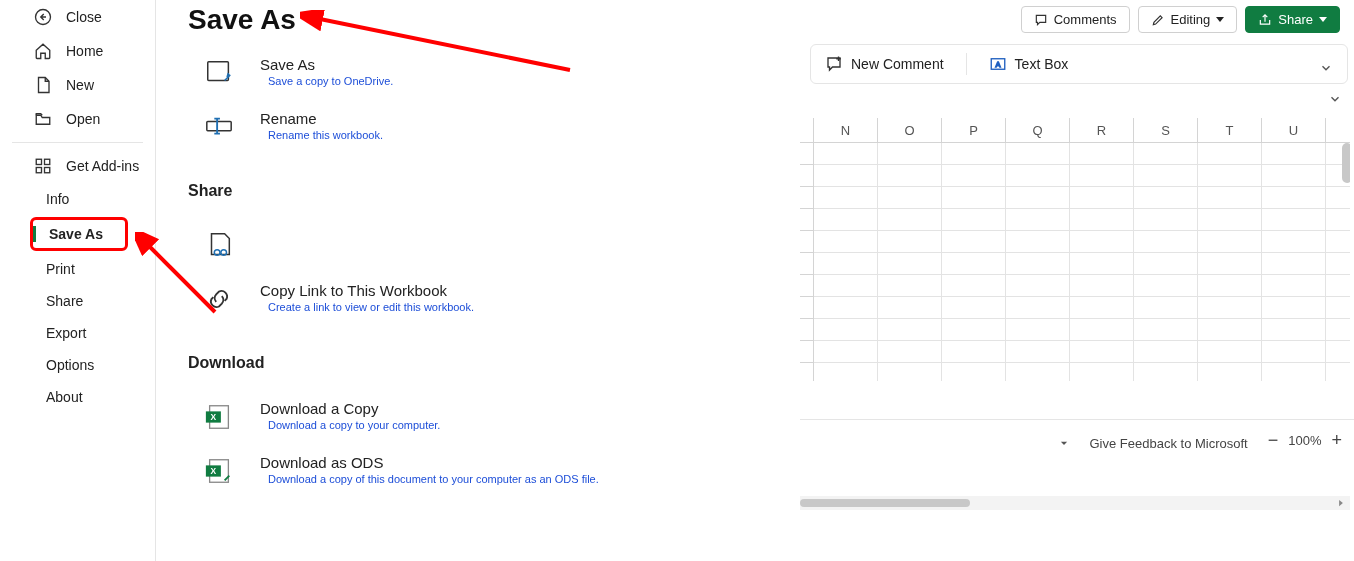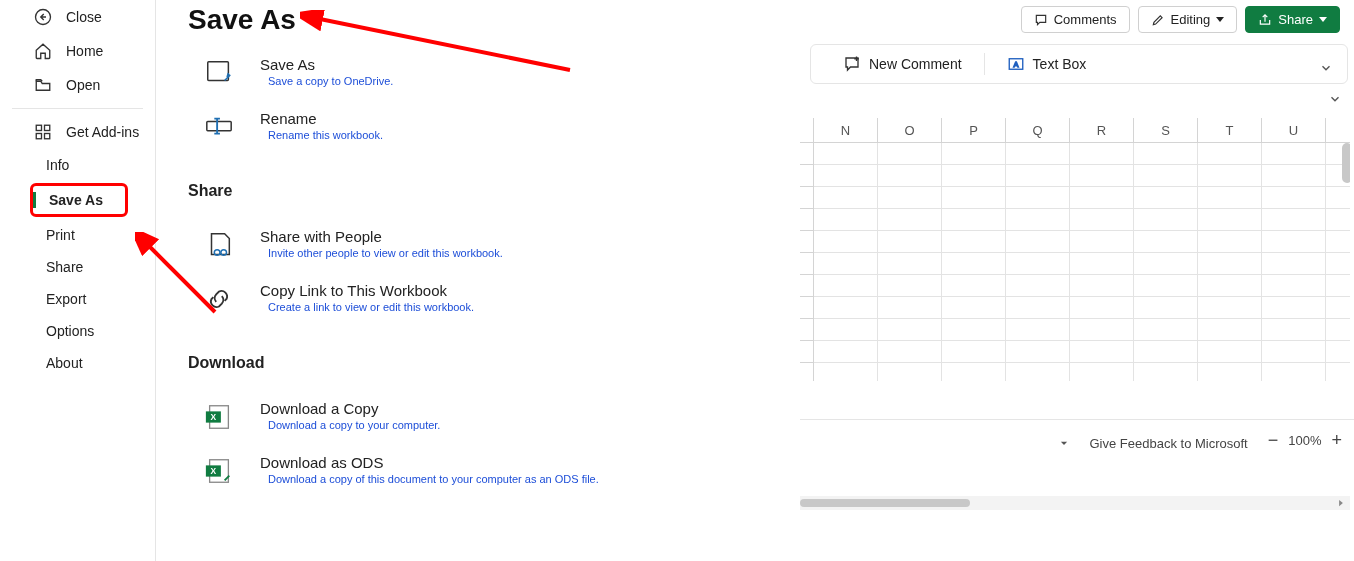--- a/index.html
+++ b/index.html
@@ -27,21 +27,21 @@
   
   .sheet-area { position: absolute; left: 800px; top: 0; width: 554px; height: 451px; background: #fff; }
   
   
   .top-buttons { position: absolute; right: 14px; top: 6px; display: flex; gap: 8px; align-items: center; }
   .tb-btn { display: inline-flex; align-items: center; gap: 6px; padding: 5px 12px; border: 1px solid #d0d0d0; border-radius: 4px; background: #fff; font-size: 13px; color: #222; cursor: pointer; }
   .tb-btn.green { background: #107c41; border-color: #107c41; color: #fff; }
   .tb-btn svg { width: 14px; height: 14px; }
   
   
-  .toolbar-row { position: absolute; left: 10px; top: 44px; right: 6px; height: 40px; display: flex; align-items: center; gap: 16px; border: 1px solid #e5e5e5; border-radius: 6px; background: #fff; padding: 0 26px; }
+  .toolbar-row { position: absolute; left: 10px; top: 44px; right: 6px; height: 40px; display: flex; align-items: center; gap: 16px; border: 1px solid #e5e5e5; border-radius: 6px; background: #fff; padding: 0 8px; }
   .tool-btn { display: inline-flex; align-items: center; gap: 8px; font-size: 14px; color: #222; cursor: pointer; padding: 4px 6px; }
   .toolbar-caret { position: absolute; right: 12px; bottom: 6px; width: 16px; height: 16px; cursor: pointer; }
   .toolbar-sep { width:1px; height:22px; background:#e5e5e5; }
   
   .ribbon-collapse { position: absolute; right: 8px; top: 90px; width: 22px; height: 18px; display:flex; align-items:center; justify-content:center; cursor:pointer; }
   
   
   .grid { position: absolute; left: 0; top: 118px; right: 4px; bottom: 70px; overflow: hidden; }
   .col-headers { display: flex; border-bottom: 1px solid #d4d4d4; background:#fff; }
   .col-h { width: 64px; height: 24px; border-right: 1px solid #d4d4d4; font-size: 13px; color: #555; display: flex; align-items: center; justify-content: center; flex-shrink: 0; }
@@ -84,20 +84,29 @@
     <span class="side-icon">
       <svg viewBox="0 0 24 24" width="18" height="18" fill="none" stroke="#333" stroke-width="1.8">
           <path d="M3 11l9-8 9 8v10a1 1 0 01-1 1h-5v-7h-6v7H4a1 1 0 01-1-1V11z"></path>
         </svg>
     </span>
     <span>Home</span>
   </div>
   <div class="side-item">
     <span class="side-icon">
       <svg viewBox="0 0 24 24" width="18" height="18" fill="none" stroke="#333" stroke-width="1.8">
+          <path d="M6 2h9l5 5v15H6z"></path>
+          <path d="M15 2v5h5"></path>
+        </svg>
+    </span>
+    <span>New</span>
+  </div>
+  <div class="side-item">
+    <span class="side-icon">
+      <svg viewBox="0 0 24 24" width="18" height="18" fill="none" stroke="#333" stroke-width="1.8">
           <path d="M3 7h6l2 3h10v9H3z"></path>
           <path d="M3 7V5h6l2 2"></path>
         </svg>
     </span>
     <span>Open</span>
   </div>
   <div class="side-sep"></div>
   <div class="side-item">
     <span class="side-icon">
       <svg viewBox="0 0 24 24" width="18" height="18" fill="none" stroke="#333" stroke-width="1.8">
@@ -155,24 +164,20 @@
   <div class="group-title">Share</div>
 
   <div class="action-row">
     <span class="action-icon">
       <svg viewBox="0 0 32 32" width="30" height="30" fill="none" stroke="#333" stroke-width="1.6">
           <path d="M8 4h14l5 5v17H8z"></path>
           <circle cx="14" cy="24" r="3" stroke="#1f6fb2"></circle>
           <circle cx="21" cy="24" r="3" stroke="#1f6fb2"></circle>
         </svg>
     </span>
-    <div class="action-text">
-      <span class="action-title">Share with People</span>
-      <span class="action-desc">Invite other people to view or edit this workbook.</span>
-    </div>
   </div>
 
   <div class="action-row">
     <span class="action-icon">
       <svg viewBox="0 0 32 32" width="30" height="30" fill="none" stroke="#333" stroke-width="2">
           <path d="M13 19a6 6 0 010-8l3-3a6 6 0 018 8l-2 2"></path>
           <path d="M19 13a6 6 0 010 8l-3 3a6 6 0 01-8-8l2-2"></path>
         </svg>
     </span>
     <div class="action-text">

